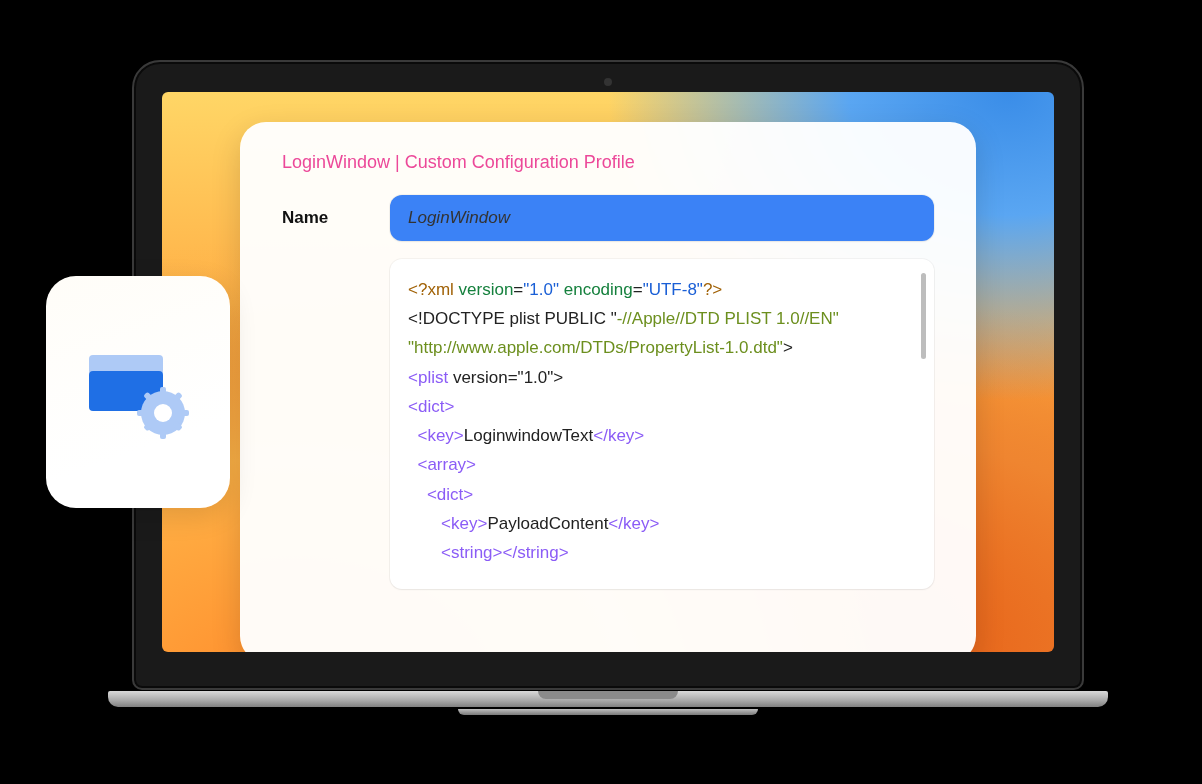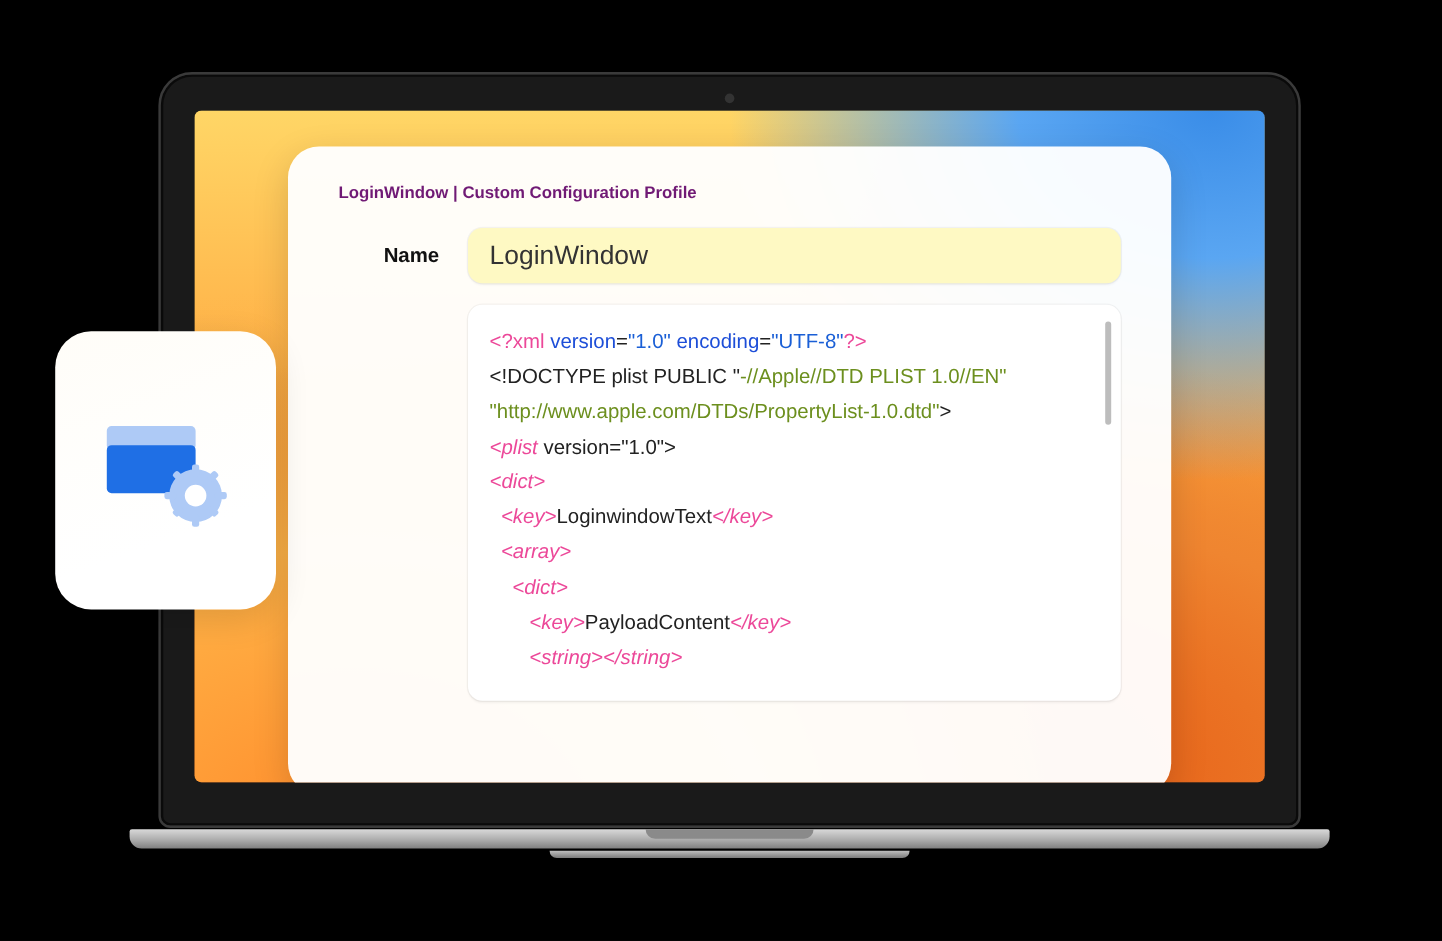--- a/index.html
+++ b/index.html
@@ -68,73 +68,73 @@
 
   .card {
     position: absolute;
     top: 30px; left: 78px; right: 78px; bottom: -10px;
     background: rgba(255,255,255,0.96);
     border-radius: 26px;
     padding: 30px 42px 0 42px;
     box-shadow: 0 10px 30px rgba(0,0,0,0.15);
   }
   .card-title {
-    font-size: 14px;
-    font-weight: 700;
-    color: #701a75;
+    font-size: 18px;
+    font-weight: 400;
+    color: #ec4899;
     margin-bottom: 22px;
   }
   .row {
     display: flex;
     align-items: center;
     gap: 24px;
     margin-bottom: 18px;
   }
   .label {
     width: 84px;
-    text-align: right;
     font-weight: 700;
     font-size: 17px;
     color: #111;
   }
   .name-input {
     flex: 1;
     height: 46px;
     border: none;
     border-radius: 12px;
-    background: #fef9c3;
+    background: #3b82f6;
     box-shadow: 0 1px 2px rgba(0,0,0,0.05), 0 0 0 1px rgba(0,0,0,0.04);
     padding: 0 18px;
-    font-size: 22px;
+    font-size: 17px;
     color: #333;
     outline: none;
+    font-style: italic;
   }
   .code-wrap {
     margin-left: 108px;
     position: relative;
     background: #fff;
     border-radius: 12px;
     box-shadow: 0 1px 2px rgba(0,0,0,0.05), 0 0 0 1px rgba(0,0,0,0.04);
     padding: 16px 26px 16px 18px;
     height: 330px;
     overflow: hidden;
   }
   .code {
     font-family: inherit;
     font-size: 17px;
     line-height: 1.72;
     color: #222;
     white-space: pre-wrap;
     word-break: break-word;
   }
-  .c-pi  { color: #ec4899; }
-  .c-attr{ color: #1d4ed8; }
+  .c-pi  { color: #a16207; }
+  .c-attr{ color: #15803d; }
   .c-str { color: #1a5fd6; }
   .c-grn { color: #6c8f1e; }
-  .c-tag { color: #ec4899; font-style: italic; }
+  .c-tag { color: #8b5cf6; }
   .scrollbar {
     position: absolute;
     right: 8px; top: 14px;
     width: 5px; height: 86px;
     background: #bdbdbd;
     border-radius: 3px;
   }
 
   .icon-tile {
     position: absolute;

